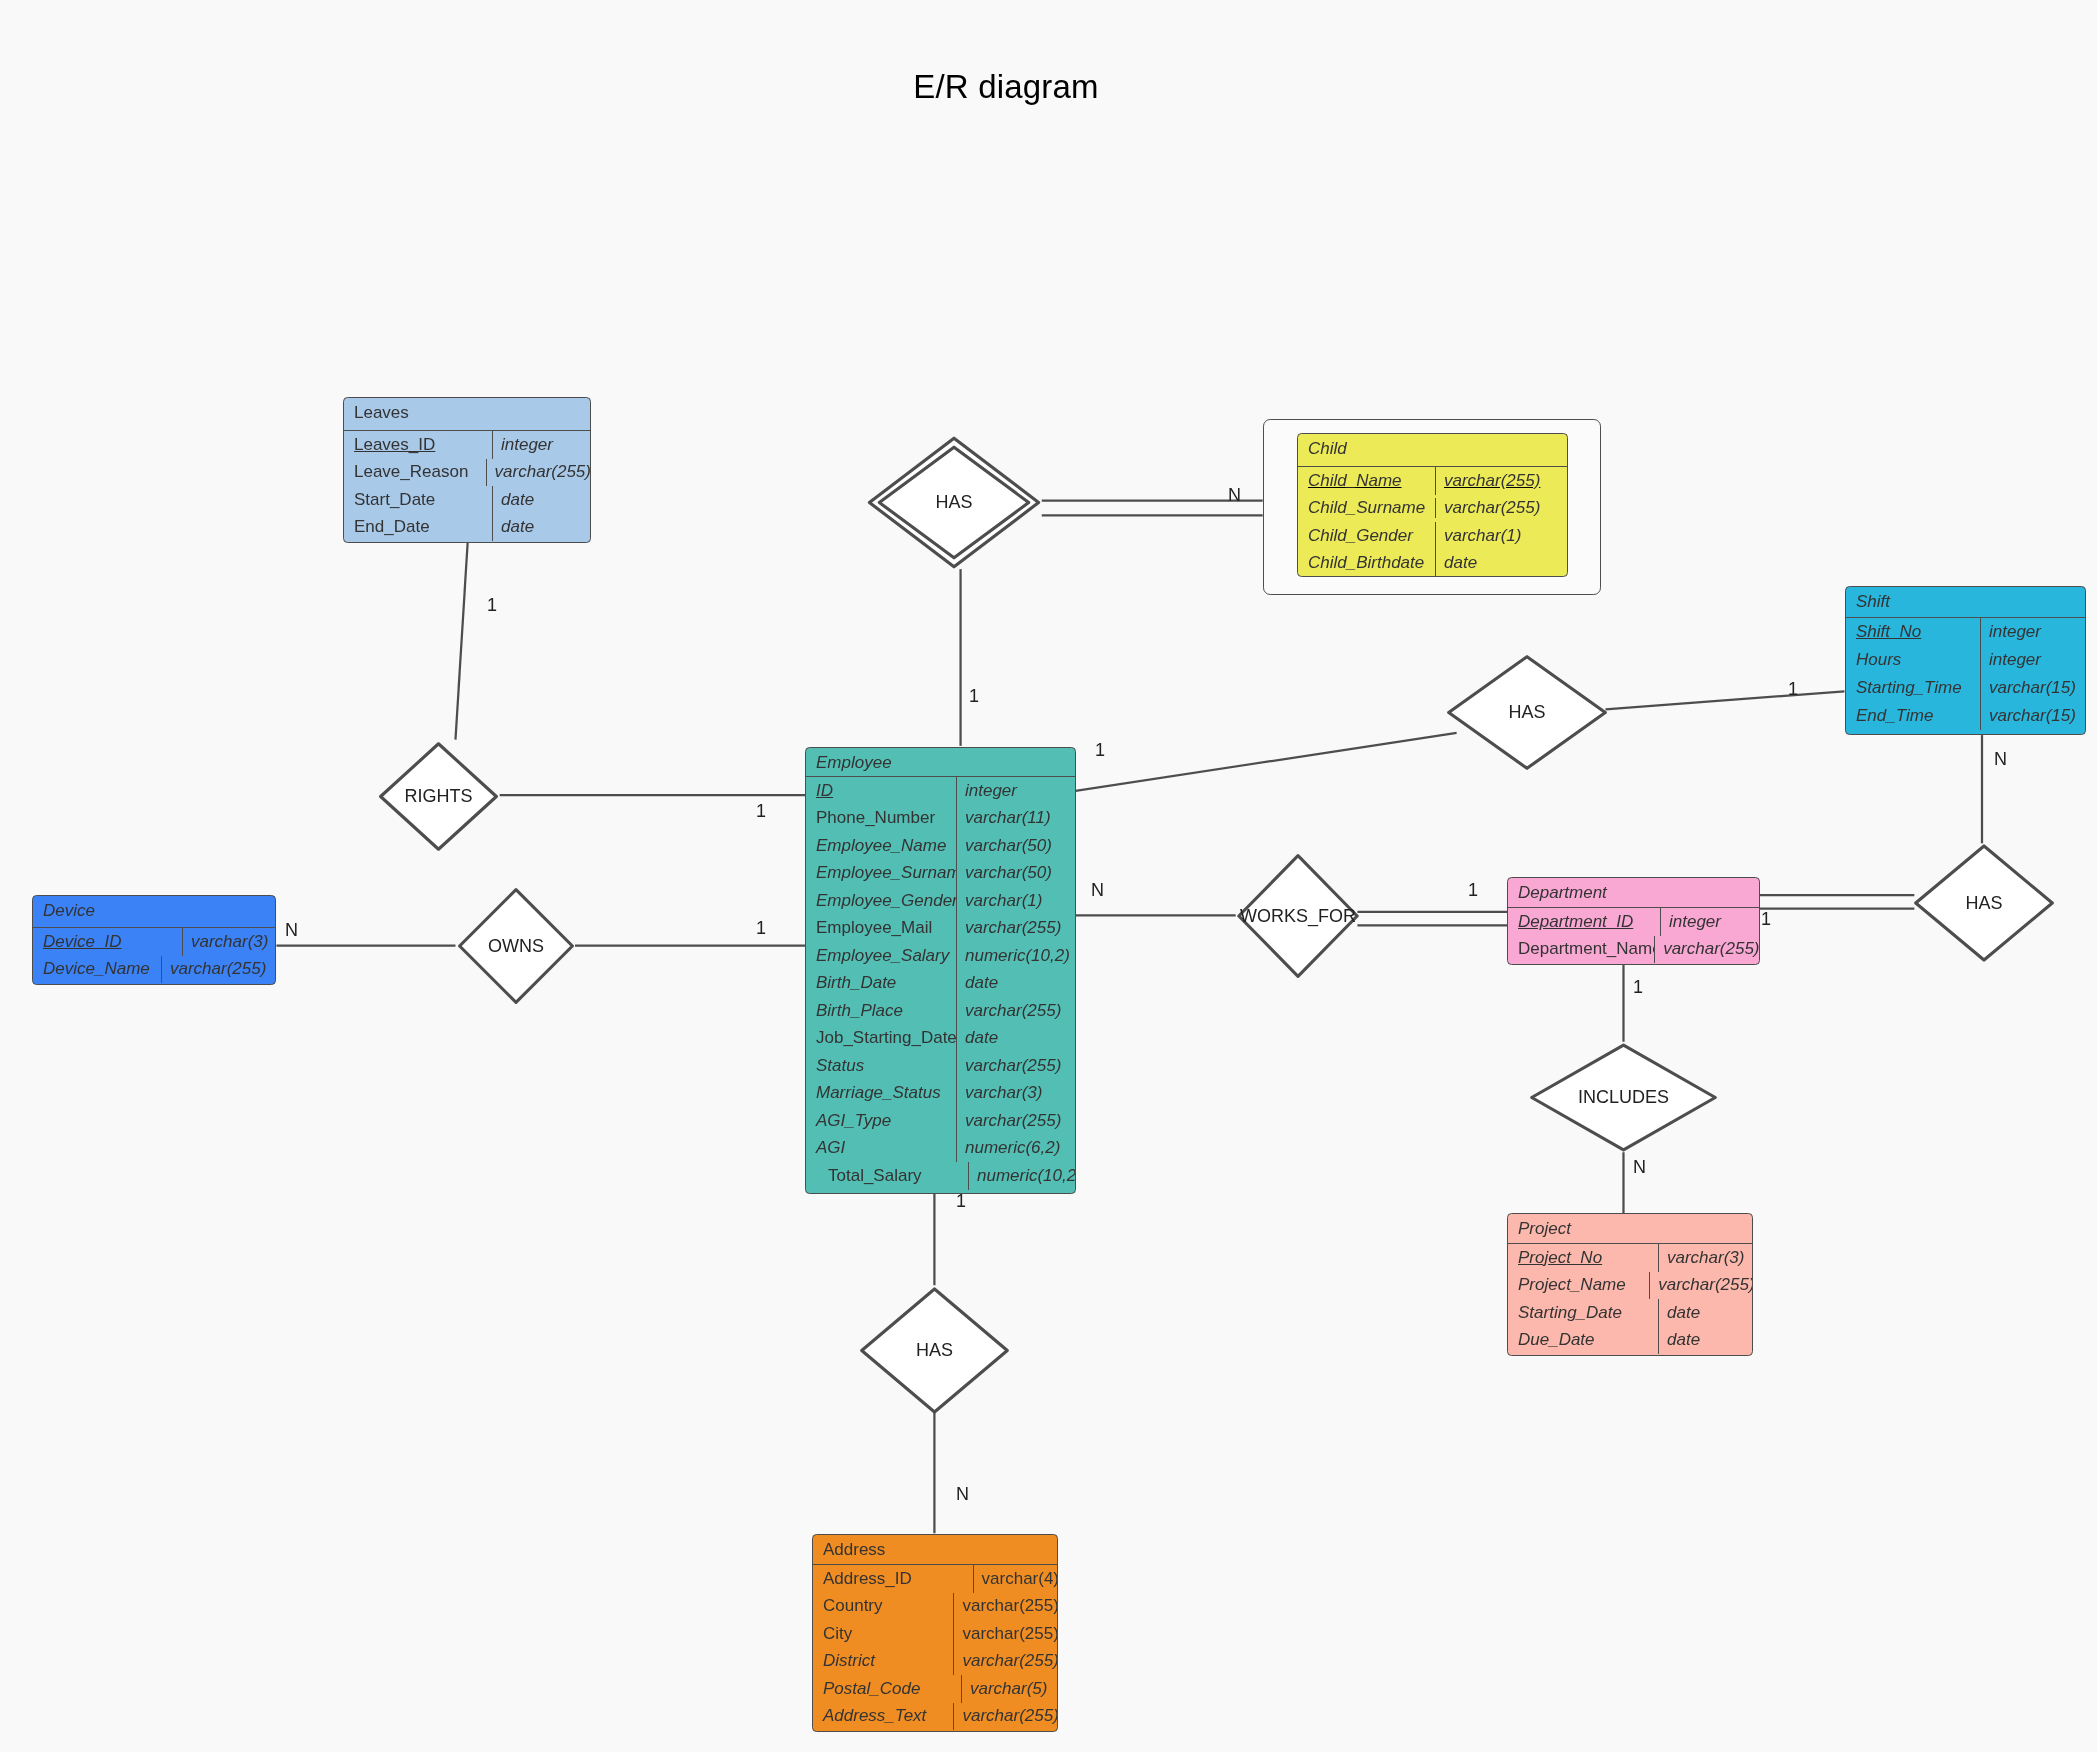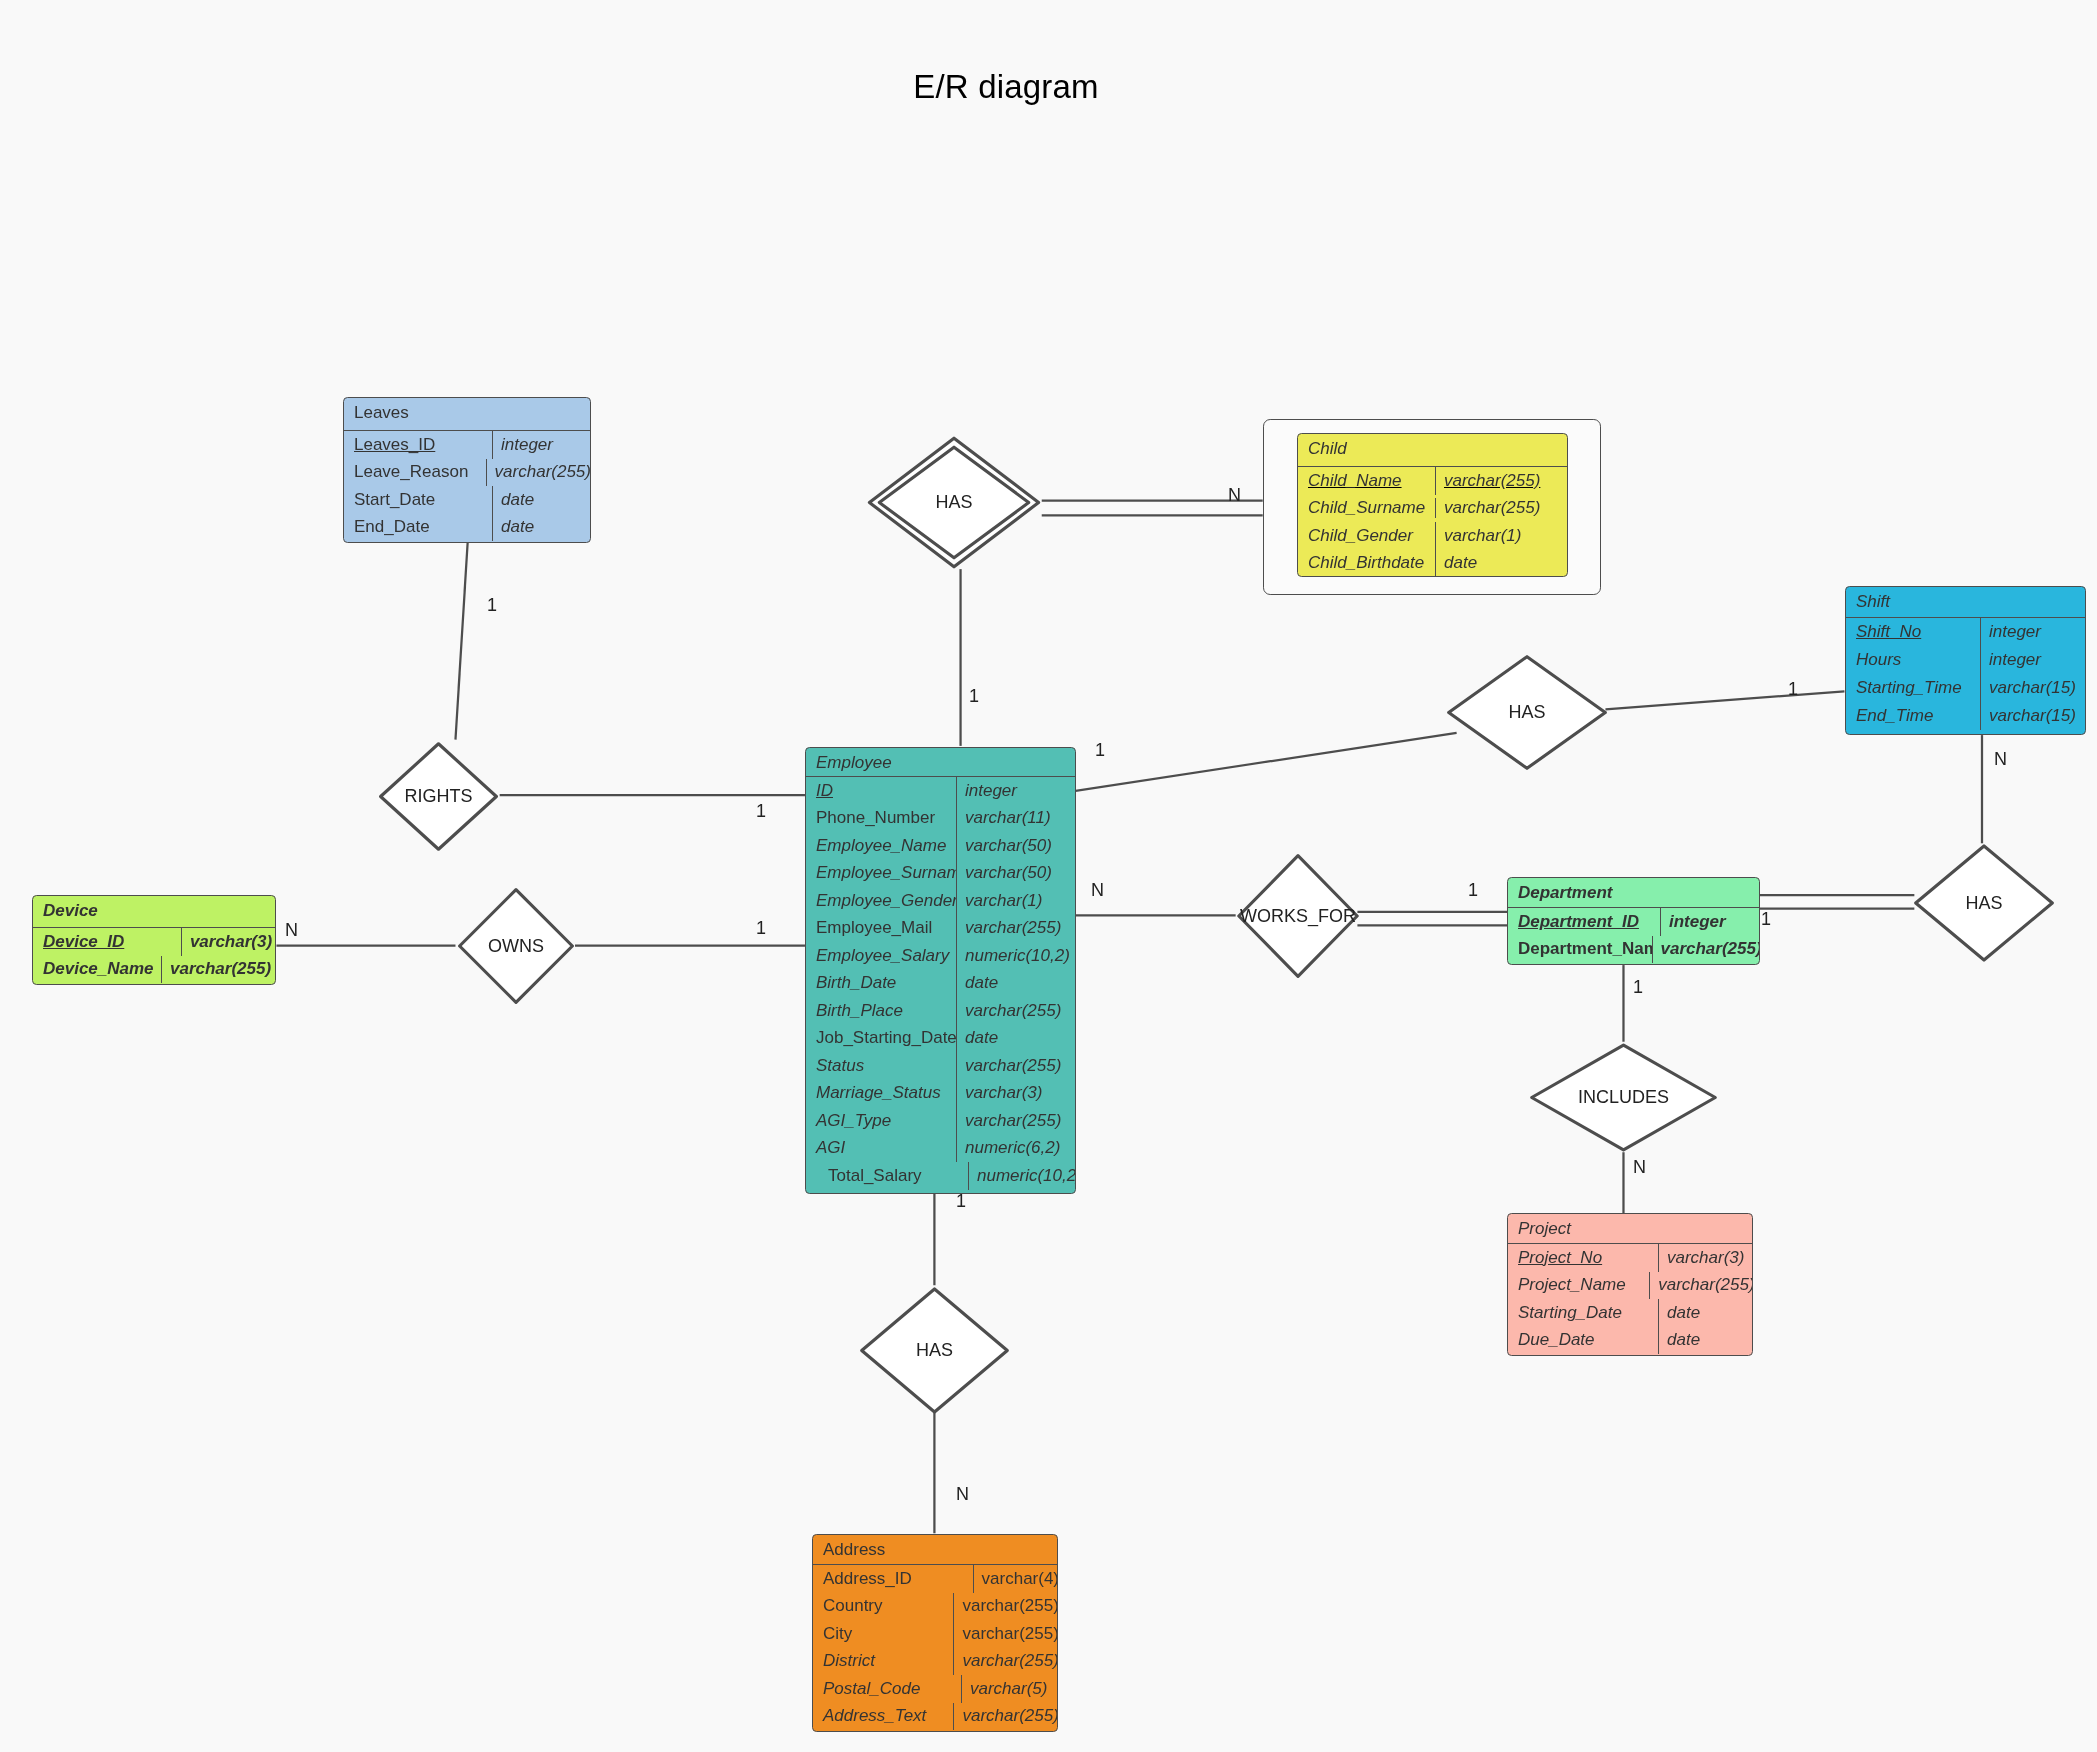--- a/index.html
+++ b/index.html
@@ -295,35 +295,35 @@
         <div class="cell-name it" style="width:151px;">AGI</div>
         <div class="cell-type it">numeric(6,2)</div>
       </div>
       <div class="ent-row" style="height:27.5px;margin-left:12px;">
         <div class="cell-name" style="width:151px;">Total_Salary</div>
         <div class="cell-type it">numeric(10,2)</div>
       </div>
     </div>
   </div>
 
-  <div class="entity" style="left:32px; top:895px; width:244px; height:90px; background:#bef264;font-weight:bold;">
+  <div class="entity" style="left:32px; top:895px; width:244px; height:90px; background:#3b82f6;">
     <div class="ent-header it" style="height:31px;">Device</div>
     <div class="ent-rows">
       <div class="ent-row" style="height:27.5px;">
         <div class="cell-name it pk" style="width:150px;">Device_ID</div>
         <div class="cell-type it">varchar(3)</div>
       </div>
       <div class="ent-row" style="height:27.5px;">
         <div class="cell-name it" style="width:129px;">Device_Name</div>
         <div class="cell-type it">varchar(255)</div>
       </div>
     </div>
   </div>
 
-  <div class="entity" style="left:1507px; top:877px; width:253px; height:88px; background:#86efac;font-weight:bold;">
+  <div class="entity" style="left:1507px; top:877px; width:253px; height:88px; background:#f9a8d4;">
     <div class="ent-header it" style="height:29px;">Department</div>
     <div class="ent-rows">
       <div class="ent-row" style="height:27.5px;">
         <div class="cell-name it pk" style="width:153px;">Department_ID</div>
         <div class="cell-type it">integer</div>
       </div>
       <div class="ent-row" style="height:27.5px;">
         <div class="cell-name" style="width:153px;">Department_Name</div>
         <div class="cell-type it">varchar(255)</div>
       </div>

